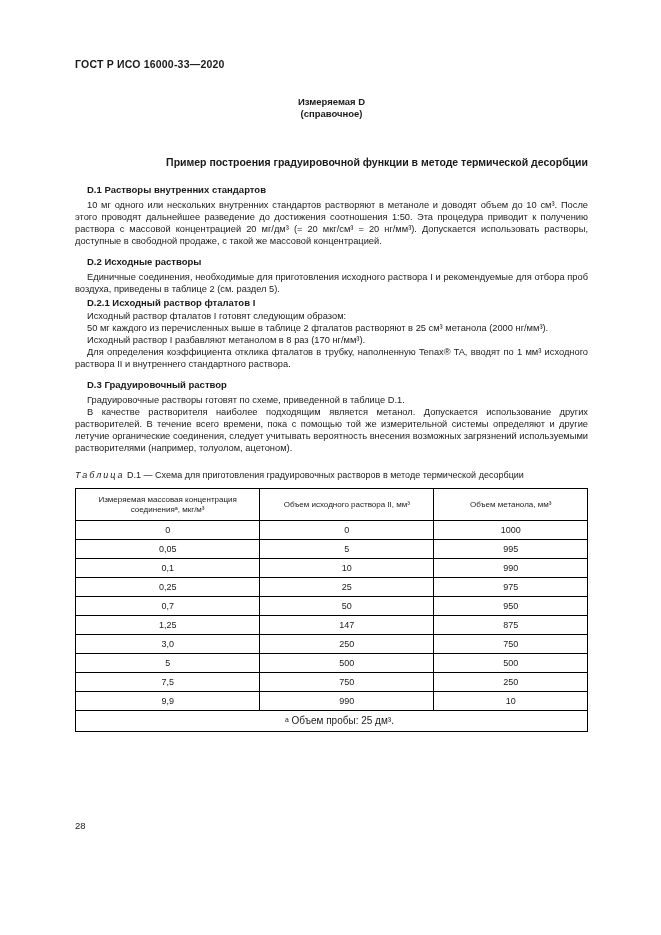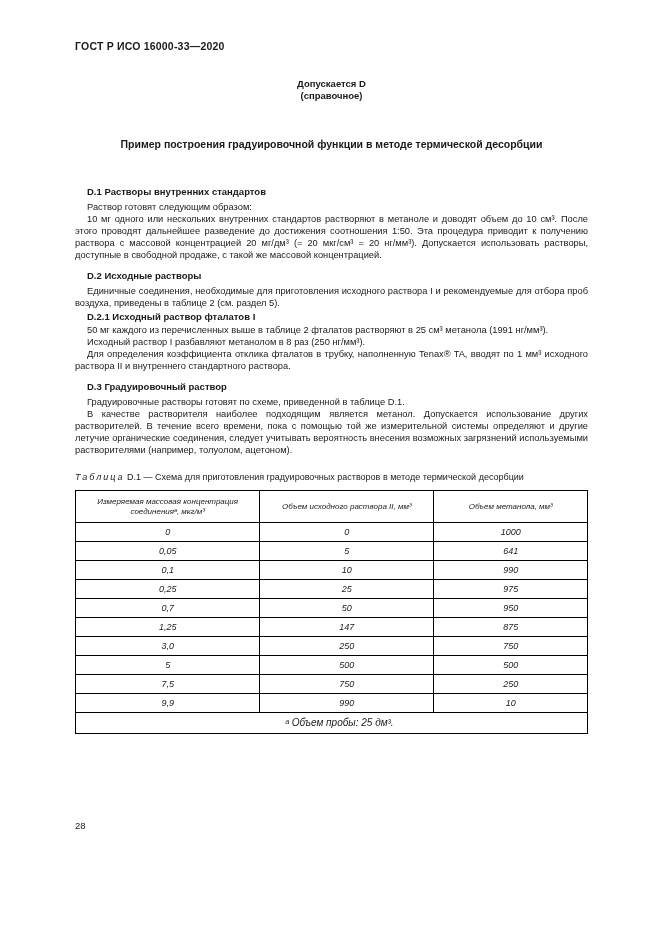--- a/index.html
+++ b/index.html
@@ -4,48 +4,48 @@
 <style>
   * { margin: 0; padding: 0; box-sizing: border-box; }
   html, body { background: #ffffff; }
   body {
     width: 661px; height: 935px;
     font-family: "Liberation Sans", sans-serif;
     color: #1a1a1a;
     position: relative;
     overflow: hidden;
   }
-  .page { padding: 40px 73px 0 75px; }
+  .page { padding: 58px 73px 0 75px; }
 
   .gost-header { font-weight: bold; font-size: 10.5px; letter-spacing: .2px; }
 
   .annex-block { text-align: center; margin-top: 26px; }
   .annex-block div { font-weight: bold; font-size: 9.5px; line-height: 12px; }
 
   .doc-title {
-    text-align: center; font-weight: bold; font-size: 10.5px;
-    margin-top: 36px; margin-bottom: 36px;
+    text-align: right; font-weight: bold; font-size: 10.5px;
+    margin-top: 36px; margin-bottom: 16px;
   }
 
   .sec-heading {
     font-weight: bold; font-size: 9.5px;
     padding-left: 12px; margin-top: 9px; margin-bottom: 4px;
   }
   .sec-heading.tight { margin-top: 2px; margin-bottom: 2px; }
 
   p.body {
     font-size: 9.3px; line-height: 12px;
     text-indent: 12px; text-align: justify;
   }
 
   .table-caption { font-size: 9px; margin-top: 16px; margin-bottom: 8px; }
   .table-caption .spaced { letter-spacing: 2px; font-style: italic; }
 
   table.d1 {
-    width: 100%; border-collapse: collapse; margin-bottom: 0; font-style: italic;
+    width: 100%; border-collapse: collapse; margin-bottom: 0;
   }
   table.d1 th, table.d1 td { border: 1px solid #000; }
   table.d1 th {
     font-size: 8px; font-weight: normal; line-height: 10px;
     text-align: center; vertical-align: middle; padding: 4px 8px;
     height: 32px;
   }
   table.d1 td {
     font-size: 9px; text-align: center; vertical-align: middle;
     padding: 4px 6px; height: 19px;
@@ -63,37 +63,37 @@
   }
 </style>
 </head>
 <body>
 
 <div class="page">
 
   <div class="gost-header">ГОСТ Р ИСО 16000-33—2020</div>
 
   <div class="annex-block">
-    <div>Допускается D</div>
+    <div>Измеряемая D</div>
     <div>(справочное)</div>
   </div>
 
   <div class="doc-title">Пример построения градуировочной функции в методе термической десорбции</div>
 
   <div class="sec-heading">D.1 Растворы внутренних стандартов</div>
-  <p class="body">Раствор готовят следующим образом:</p>
   <p class="body">10 мг одного или нескольких внутренних стандартов растворяют в метаноле и доводят объем до 10 см³. После этого проводят дальнейшее разведение до достижения соотношения 1:50. Эта процедура приводит к получению раствора с массовой концентрацией 20 мг/дм³ (= 20 мкг/см³ = 20 нг/мм³). Допускается использовать растворы, доступные в свободной продаже, с такой же массовой концентрацией.</p>
 
   <div class="sec-heading">D.2 Исходные растворы</div>
   <p class="body">Единичные соединения, необходимые для приготовления исходного раствора I и рекомендуемые для отбора проб воздуха, приведены в таблице 2 (см. раздел 5).</p>
 
   <div class="sec-heading tight">D.2.1 Исходный раствор фталатов I</div>
-  <p class="body">50 мг каждого из перечисленных выше в таблице 2 фталатов растворяют в 25 см³ метанола (1991 нг/мм³).</p>
+  <p class="body">Исходный раствор фталатов I готовят следующим образом:</p>
+  <p class="body">50 мг каждого из перечисленных выше в таблице 2 фталатов растворяют в 25 см³ метанола (2000 нг/мм³).</p>
 
-  <p class="body">Исходный раствор I разбавляют метанолом в 8 раз (250 нг/мм³).</p>
+  <p class="body">Исходный раствор I разбавляют метанолом в 8 раз (170 нг/мм³).</p>
   <p class="body">Для определения коэффициента отклика фталатов в трубку, наполненную Tenax® TA, вводят по 1 мм³ исходного раствора II и внутреннего стандартного раствора.</p>
 
   <div class="sec-heading">D.3 Градуировочный раствор</div>
   <p class="body">Градуировочные растворы готовят по схеме, приведенной в таблице D.1.</p>
   <p class="body">В качестве растворителя наиболее подходящим является метанол. Допускается использование других растворителей. В течение всего времени, пока с помощью той же измерительной системы определяют и другие летучие органические соединения, следует учитывать вероятность внесения возможных загрязнений используемыми растворителями (например, толуолом, ацетоном).</p>
 
   <div class="table-caption">
     <span class="spaced">Таблица</span>
     <span>D.1</span>
     <span>— Схема для приготовления градуировочных растворов в методе термической десорбции</span>
@@ -114,21 +114,21 @@
     </thead>
     <tbody>
         <tr>
           <td>0</td>
           <td>0</td>
           <td>1000</td>
         </tr>
         <tr>
           <td>0,05</td>
           <td>5</td>
-          <td>641</td>
+          <td>995</td>
         </tr>
         <tr>
           <td>0,1</td>
           <td>10</td>
           <td>990</td>
         </tr>
         <tr>
           <td>0,25</td>
           <td>25</td>
           <td>975</td>

